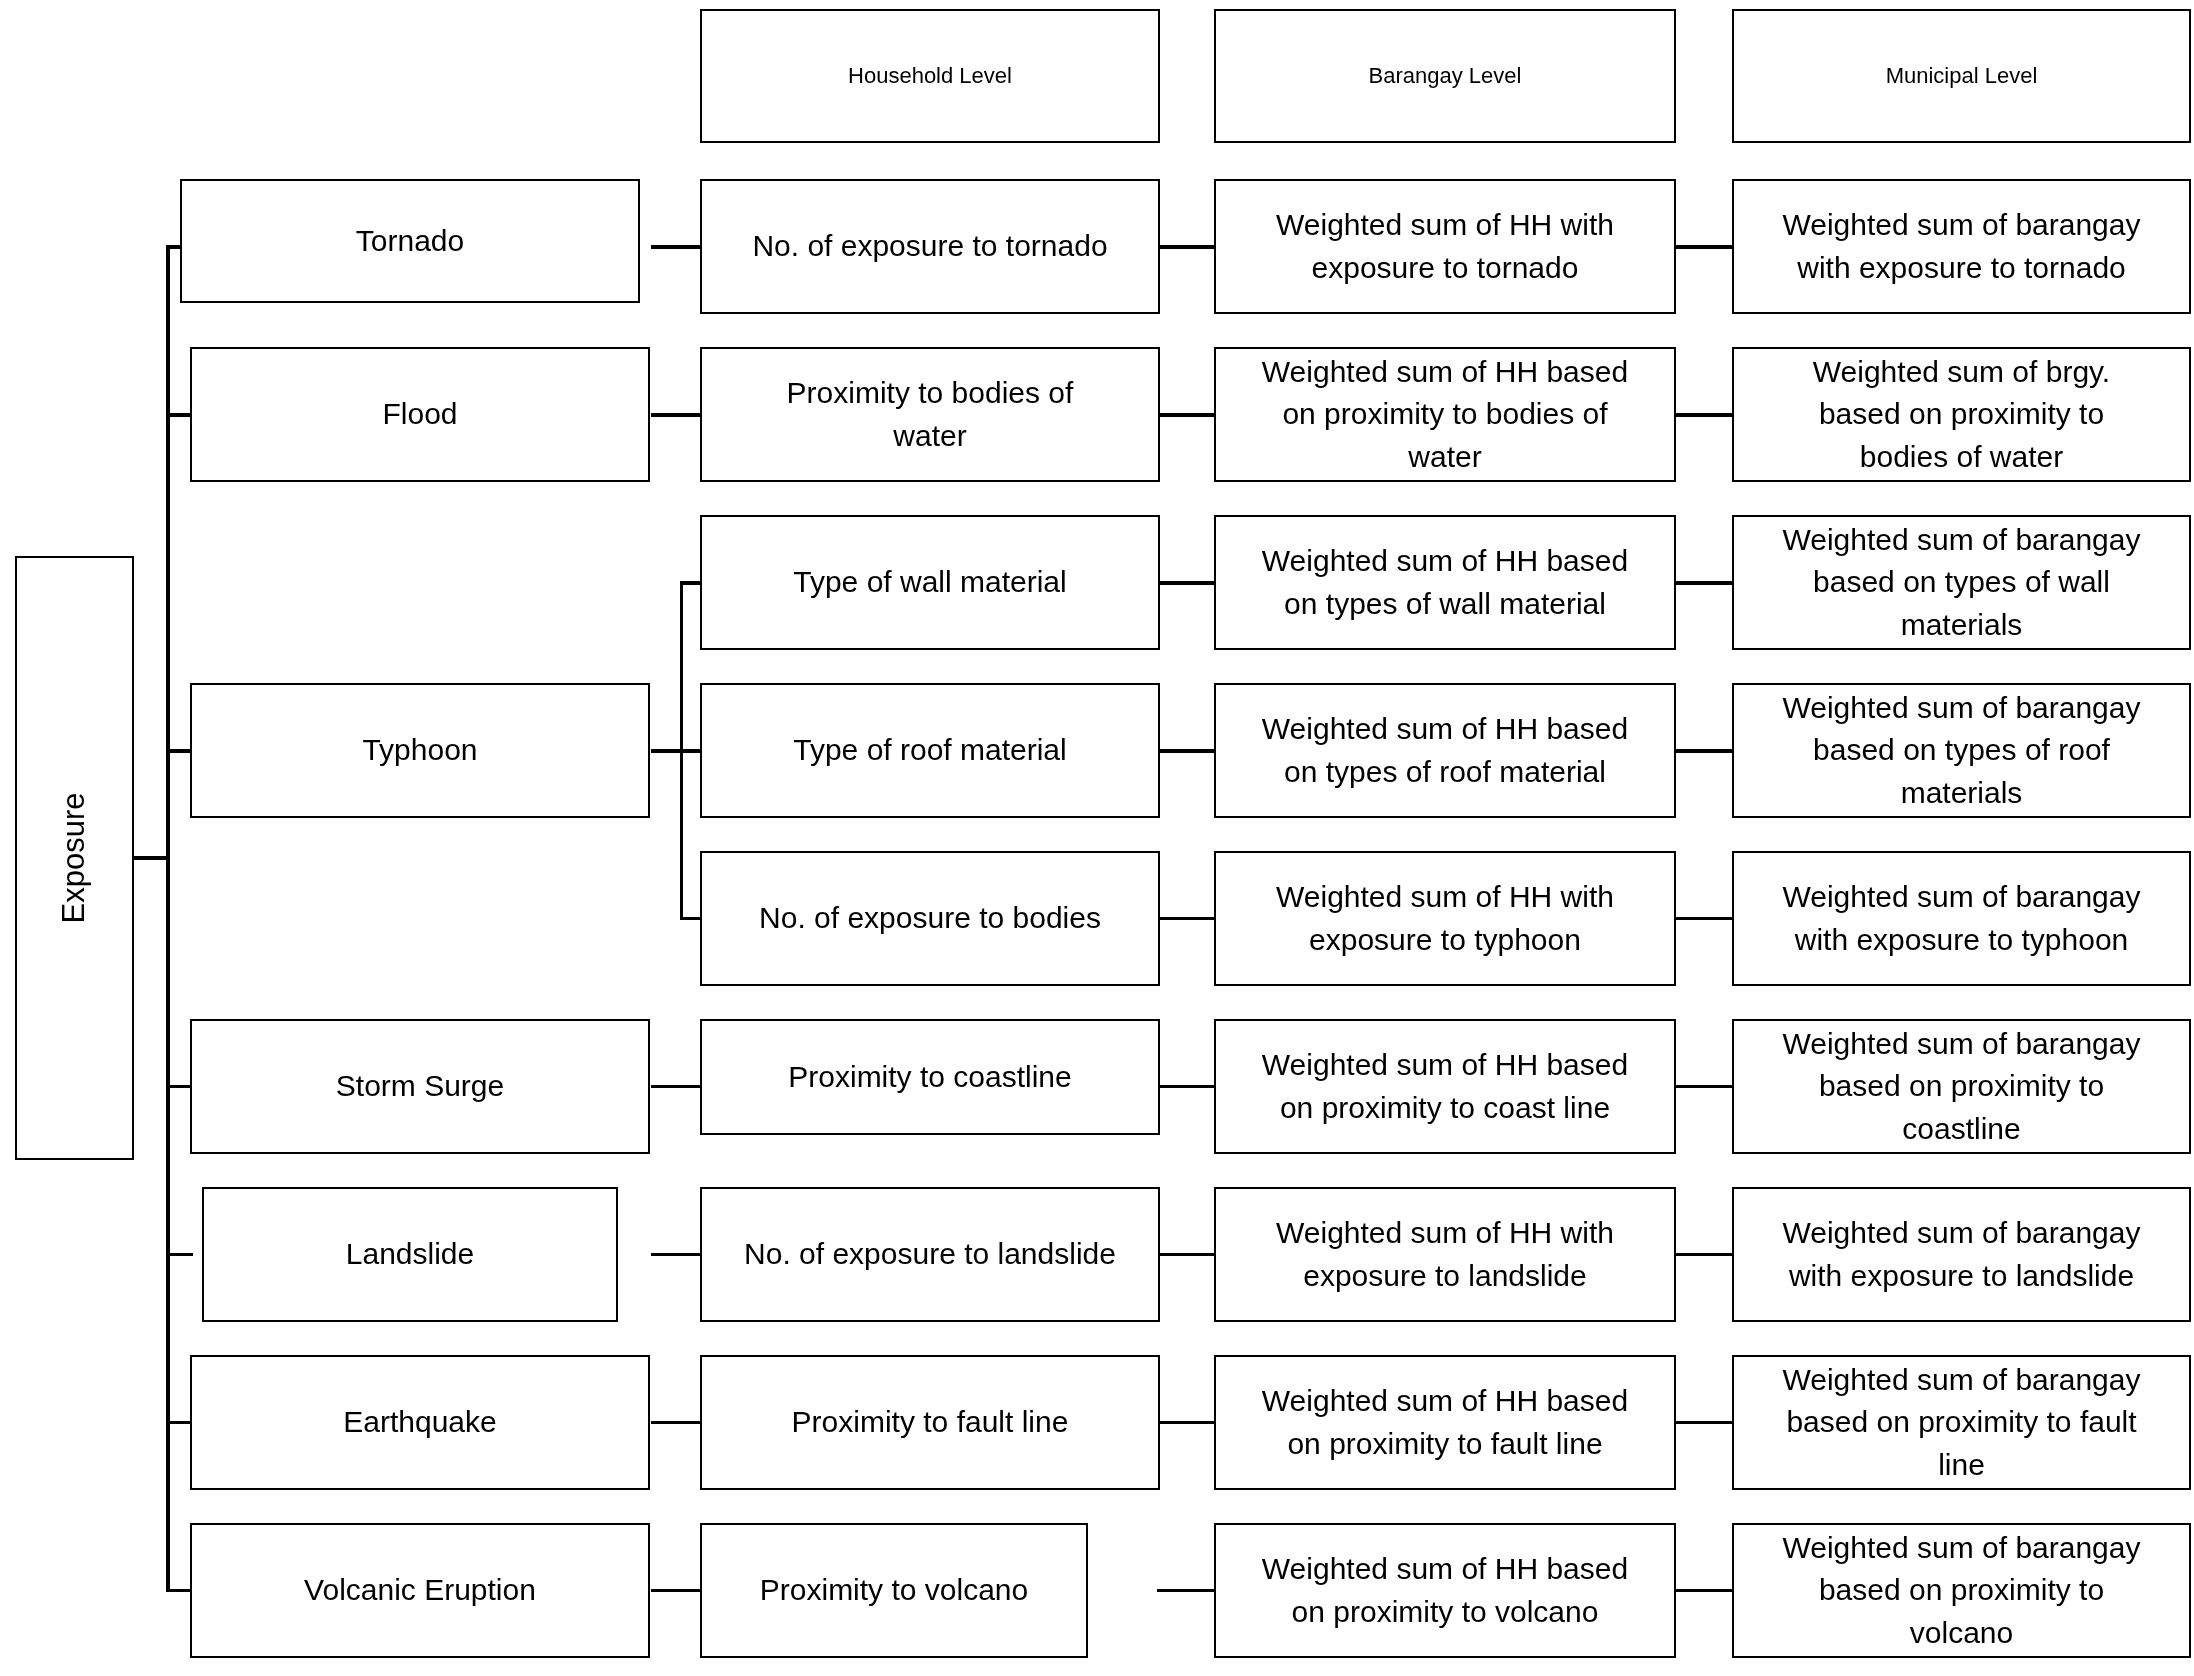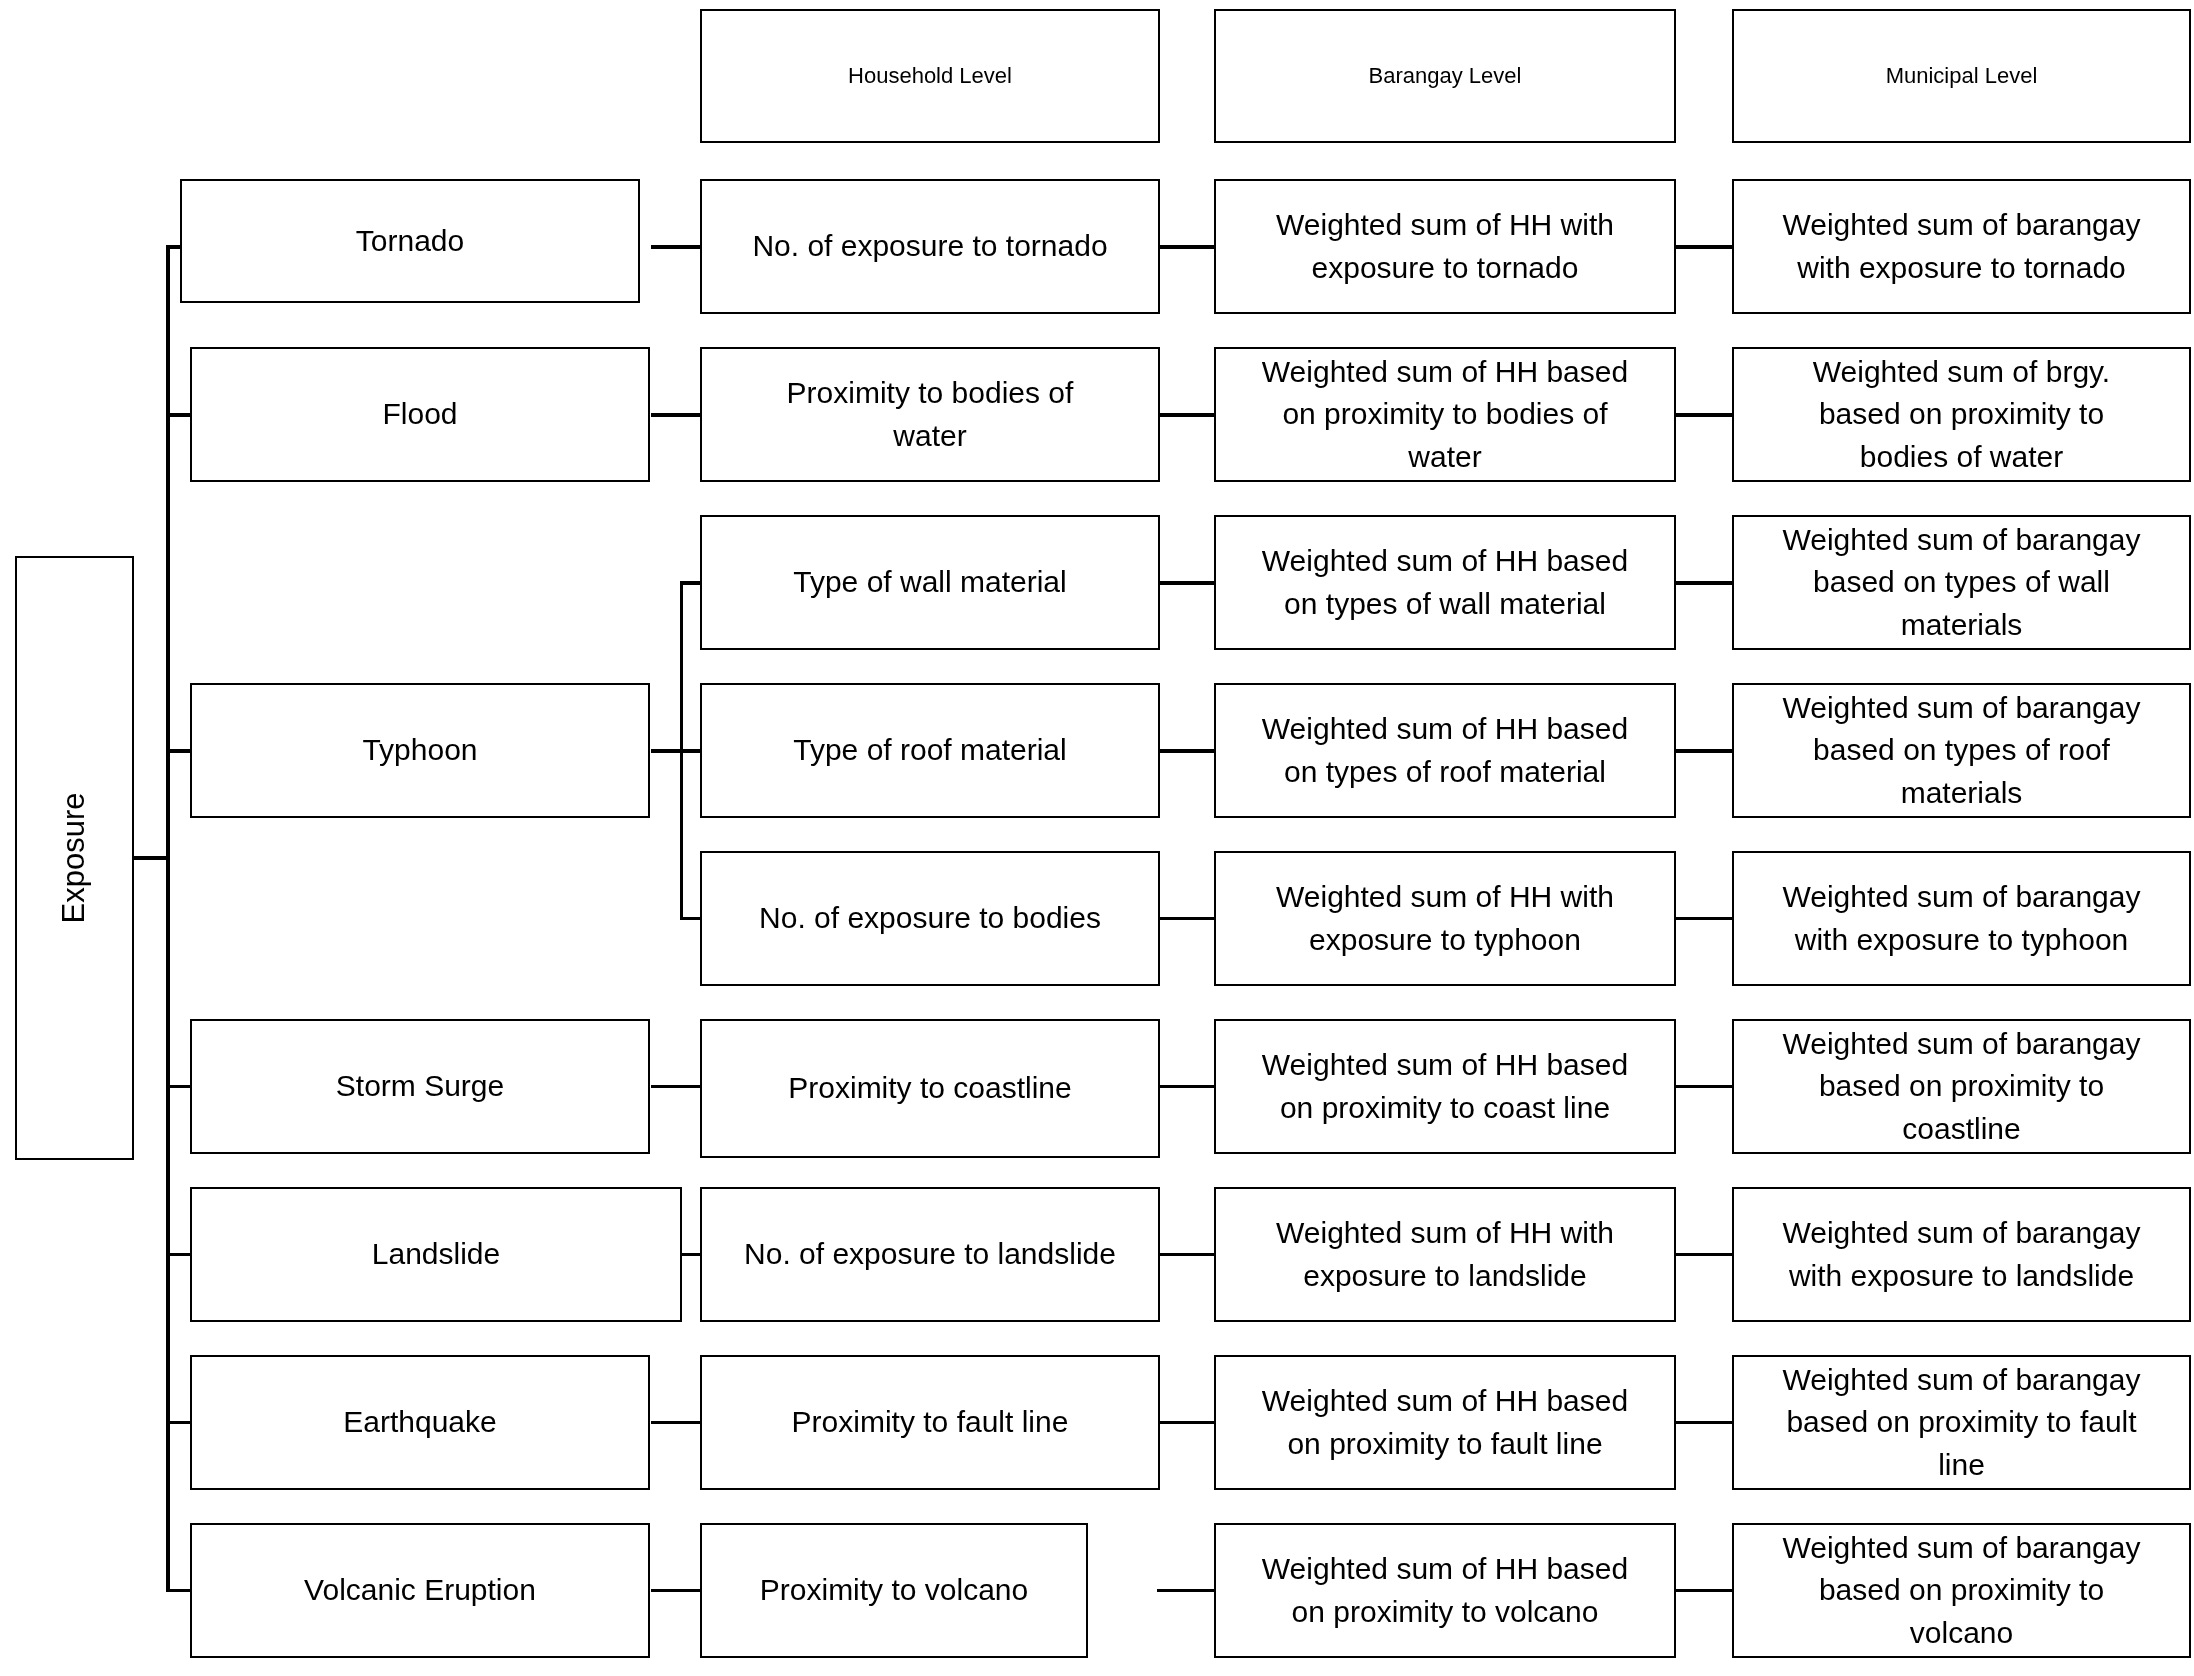--- a/index.html
+++ b/index.html
@@ -106,21 +106,21 @@
   </div>
   <div class="box" style="left:190px;top:347px;width:460px;height:135px;">
     <span>Flood</span>
   </div>
   <div class="box" style="left:190px;top:683px;width:460px;height:135px;">
     <span>Typhoon</span>
   </div>
   <div class="box" style="left:190px;top:1019px;width:460px;height:135px;">
     <span>Storm Surge</span>
   </div>
-  <div class="box" style="left:190px;top:1187px;width:492px;height:135px;">
+  <div class="box" style="left:202px;top:1187px;width:416px;height:135px;">
     <span>Landslide</span>
   </div>
   <div class="box" style="left:190px;top:1355px;width:460px;height:135px;">
     <span>Earthquake</span>
   </div>
   <div class="box" style="left:190px;top:1523px;width:460px;height:135px;">
     <span>Volcanic Eruption</span>
   </div>
 
   <div class="box" style="left:700px;top:179px;width:460px;height:135px;padding:0 6px;">
@@ -132,21 +132,21 @@
   </div>
   <div class="box" style="left:700px;top:515px;width:460px;height:135px;padding:0 6px;">
     <span>Type of wall material</span>
   </div>
   <div class="box" style="left:700px;top:683px;width:460px;height:135px;padding:0 6px;">
     <span>Type of roof material</span>
   </div>
   <div class="box" style="left:700px;top:851px;width:460px;height:135px;padding:0 6px;">
     <span>No. of exposure to bodies</span>
   </div>
-  <div class="box" style="left:700px;top:1019px;width:460px;height:139px;padding:0 6px;">
+  <div class="box" style="left:700px;top:1019px;width:460px;height:116px;padding:0 6px;">
     <span>Proximity to coastline</span>
   </div>
   <div class="box" style="left:700px;top:1187px;width:460px;height:135px;padding:0 6px;">
     <span>No. of exposure to landslide</span>
   </div>
   <div class="box" style="left:700px;top:1355px;width:460px;height:135px;padding:17px 6px;">
     <span>Proximity to fault line</span>
   </div>
   <div class="box" style="left:700px;top:1523px;width:388px;height:135px;padding:0 17px;">
     <span>Proximity to volcano</span>

